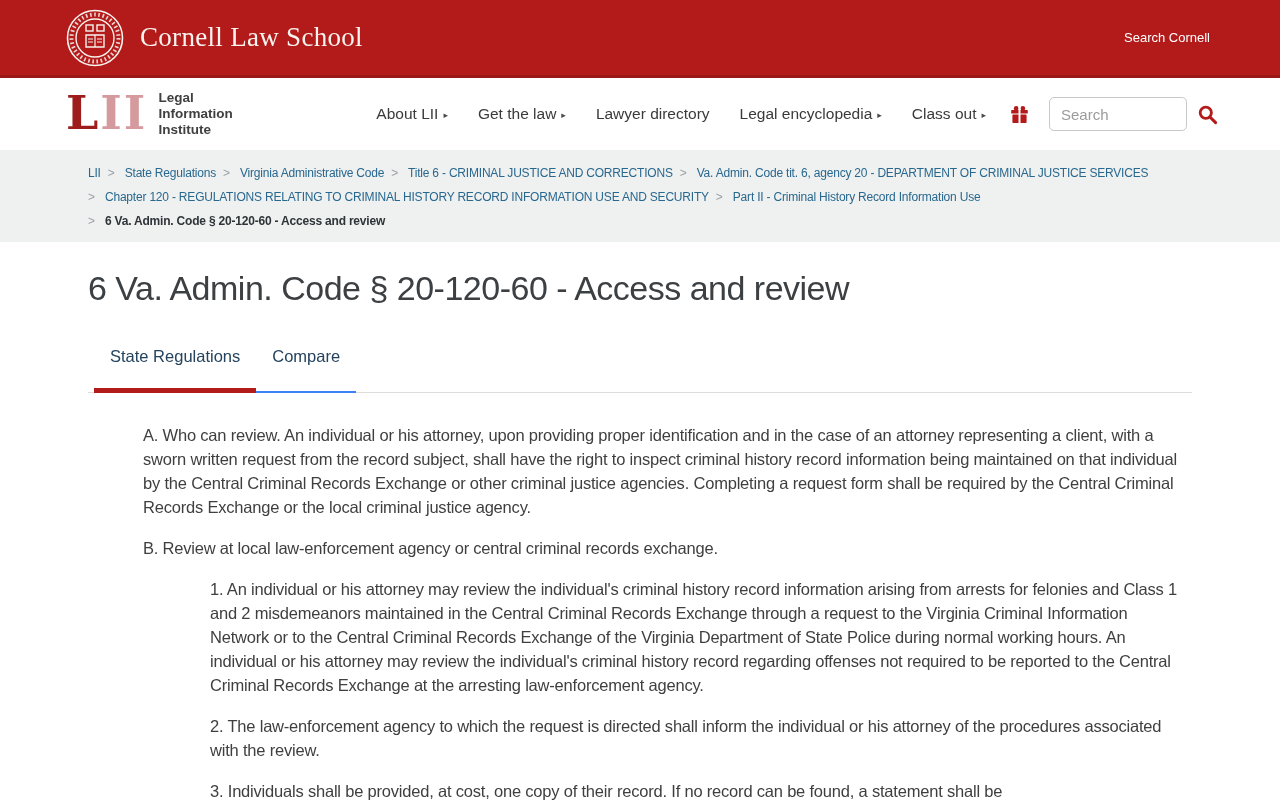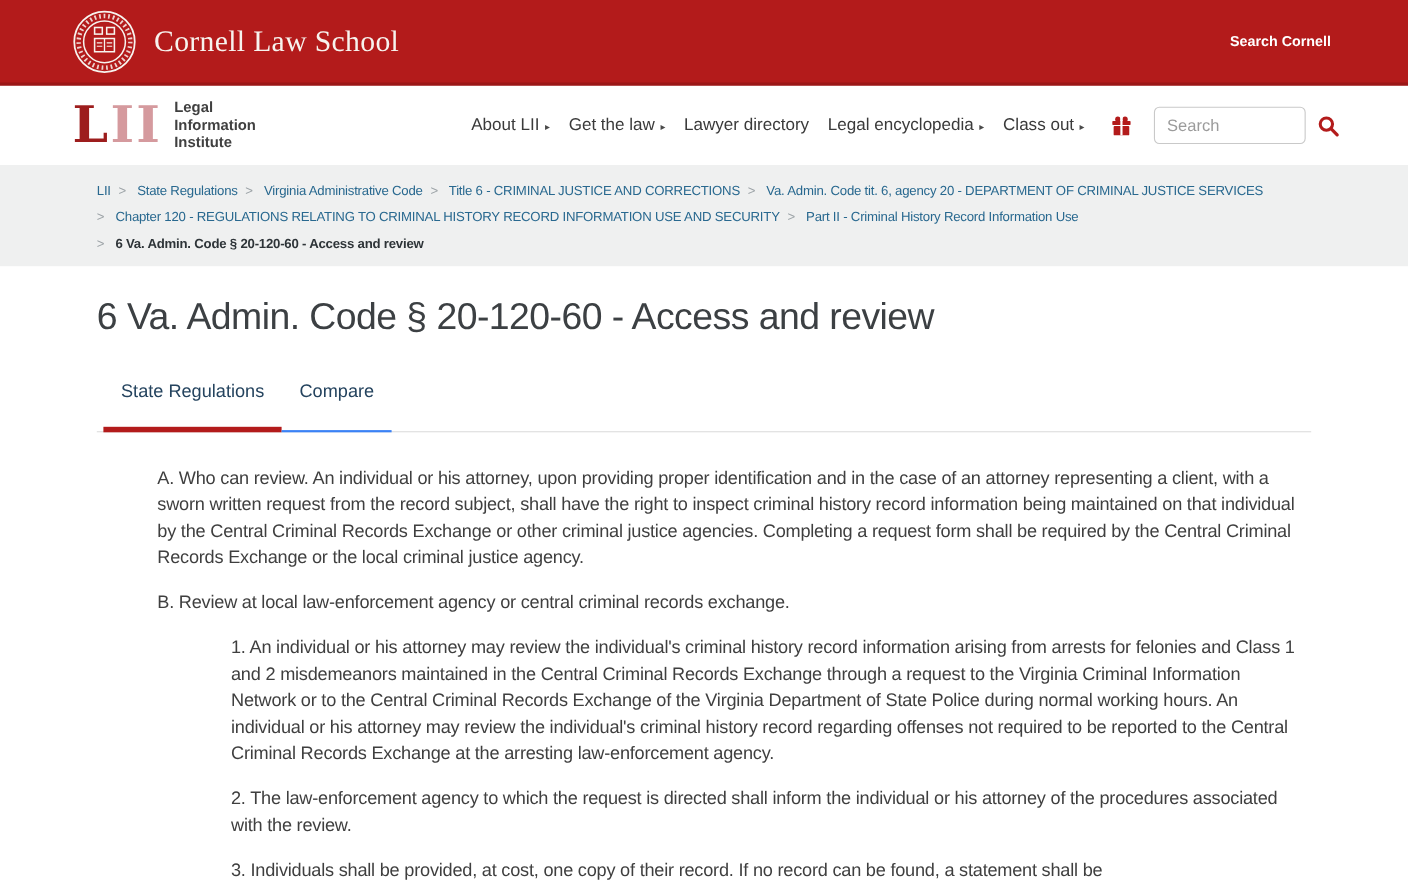--- a/index.html
+++ b/index.html
@@ -20,41 +20,41 @@
   .banner-brand {
     display:flex; align-items:center; gap:16px;
     margin-left:66px; color:#f7f3ee;
   }
   .cornell-wordmark {
     font-family:"Liberation Serif", serif;
     font-size:27px; color:#f7f3ee; letter-spacing:0.3px;
   }
   .search-cornell {
     margin-left:auto; margin-right:70px;
-    color:#ffffff; font-size:13px; font-weight:bold;
+    color:#ffffff; font-size:13px; font-weight:normal;
   }
 
   
   .navbar {
     height:72px; background:#ffffff;
     display:flex; align-items:center;
     padding:0 62px 0 66px;
   }
   .lii-logo { display:flex; align-items:center; gap:11px; }
   .lii-letters {
     font-family:"DejaVu Serif", serif; font-weight:bold;
     font-size:46px; line-height:0.9; letter-spacing:2px;
   }
   .lii-letters .l-dark { color:#9d1d1d; }
   .lii-letters .l-pink { color:#d59a9e; }
   .lii-text {
     color:#404040; font-weight:bold; font-size:13.5px; line-height:1.18;
   }
   .nav-menu {
-    margin-left:auto; display:flex; align-items:center; gap:17px;
+    margin-left:auto; display:flex; align-items:center; gap:30px;
   }
   .nav-item {
     color:#3a3a3a; font-size:15.5px;
     display:flex; align-items:center; gap:5px;
   }
   .nav-arrow { font-size:9px; color:#4a4a4a; position:relative; top:1px; }
   .gift-btn {
     background:none; border:none; margin-left:24px; padding:0; cursor:pointer;
     display:flex; align-items:center;
   }

